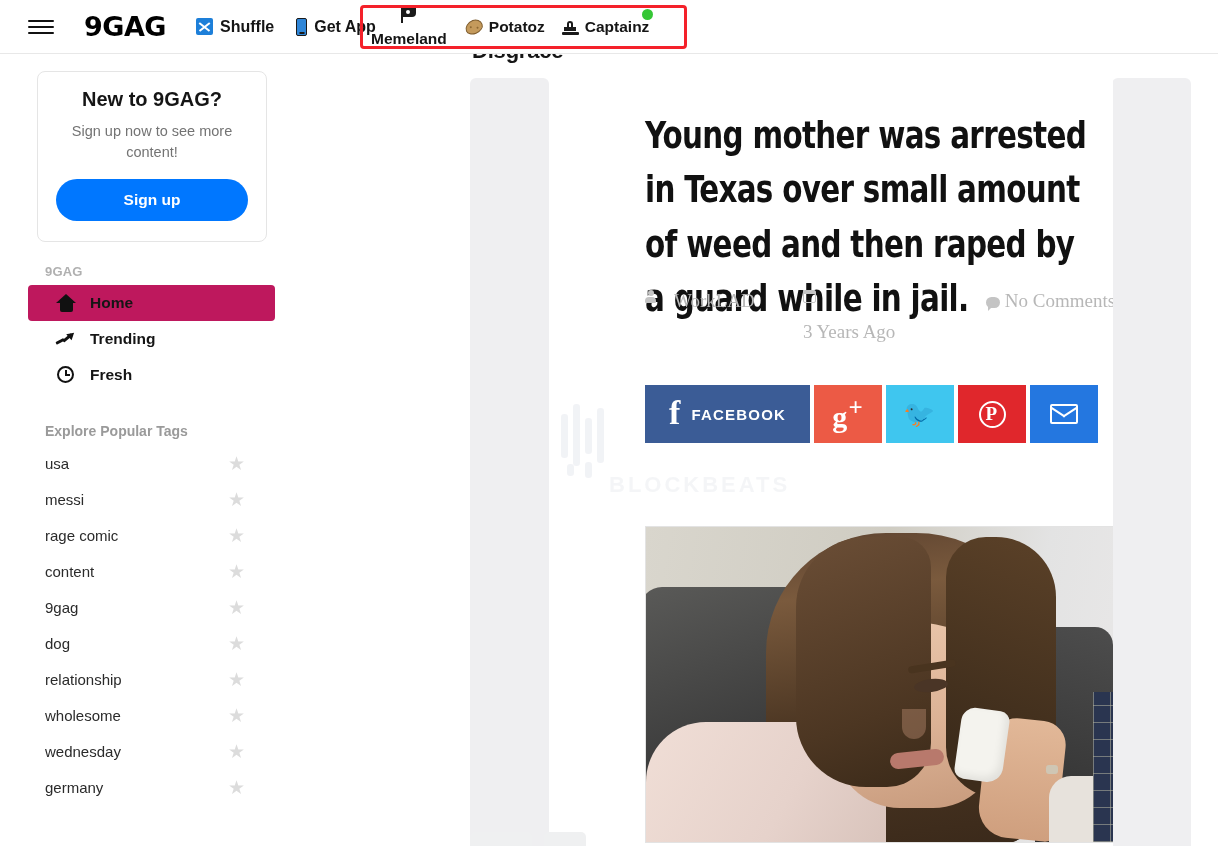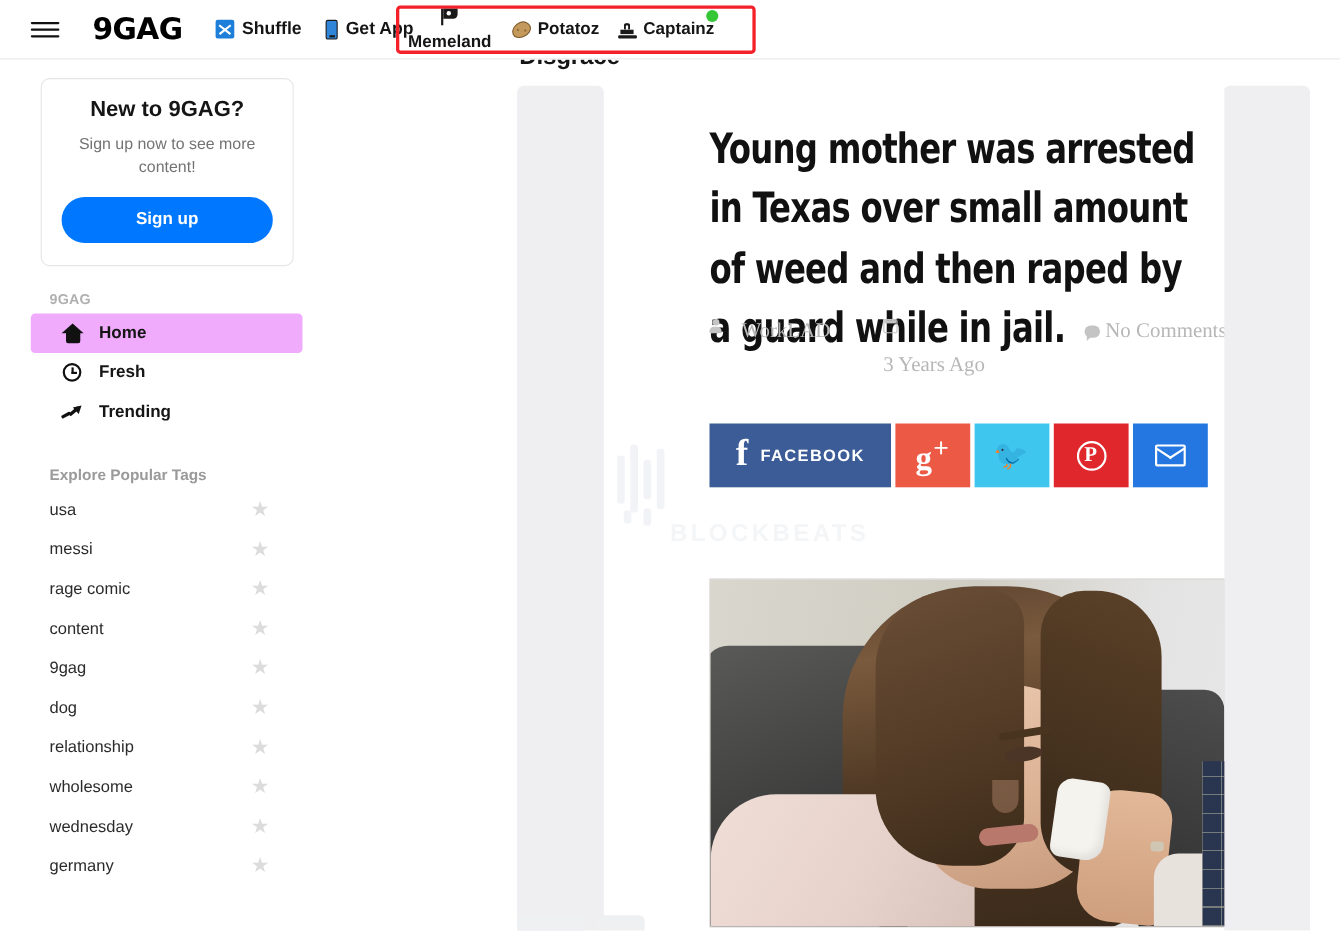--- a/index.html
+++ b/index.html
@@ -287,21 +287,21 @@
     gap: 14px;
     height: 36px;
     padding-left: 28px;
     margin: 0 45px 0 28px;
     border-radius: 4px;
     cursor: pointer;
     font-size: 15.5px;
     font-weight: 700;
     color: #151515;
   }
-  .nav-row.active { background: #f0abfc; }
+  .nav-row.active { background: #be185d; }
 
   .ico { width: 20px; height: 20px; position: relative; flex: 0 0 20px; }
 
   
   .ico-home .roof {
     position: absolute; top: 1px; left: 10px;
     width: 0; height: 0;
     border-left: 10px solid transparent;
     border-right: 10px solid transparent;
     border-bottom: 9px solid #111;
@@ -818,35 +818,35 @@
 
     <div class="nav-row active">
       <span class="ico ico-home">
         <span class="roof"></span>
           <span class="body"></span>
       </span>
       <span>Home</span>
     </div>
 
     <div class="nav-row">
+      <span class="ico ico-trend">
+        <span class="l1"></span>
+          <span class="l2"></span>
+          <span class="head"></span>
+      </span>
+      <span>Trending</span>
+    </div>
+
+    <div class="nav-row">
       <span class="ico ico-clock">
         <span class="ring"></span>
           <span class="h1"></span>
           <span class="h2"></span>
       </span>
       <span>Fresh</span>
-    </div>
-
-    <div class="nav-row">
-      <span class="ico ico-trend">
-        <span class="l1"></span>
-          <span class="l2"></span>
-          <span class="head"></span>
-      </span>
-      <span>Trending</span>
     </div>
 
 
   </div>
 
   <div class="tags-label">Explore Popular Tags</div>
 
   <div>
     <div class="tag-row">
       <span class="tag-name">usa</span>

